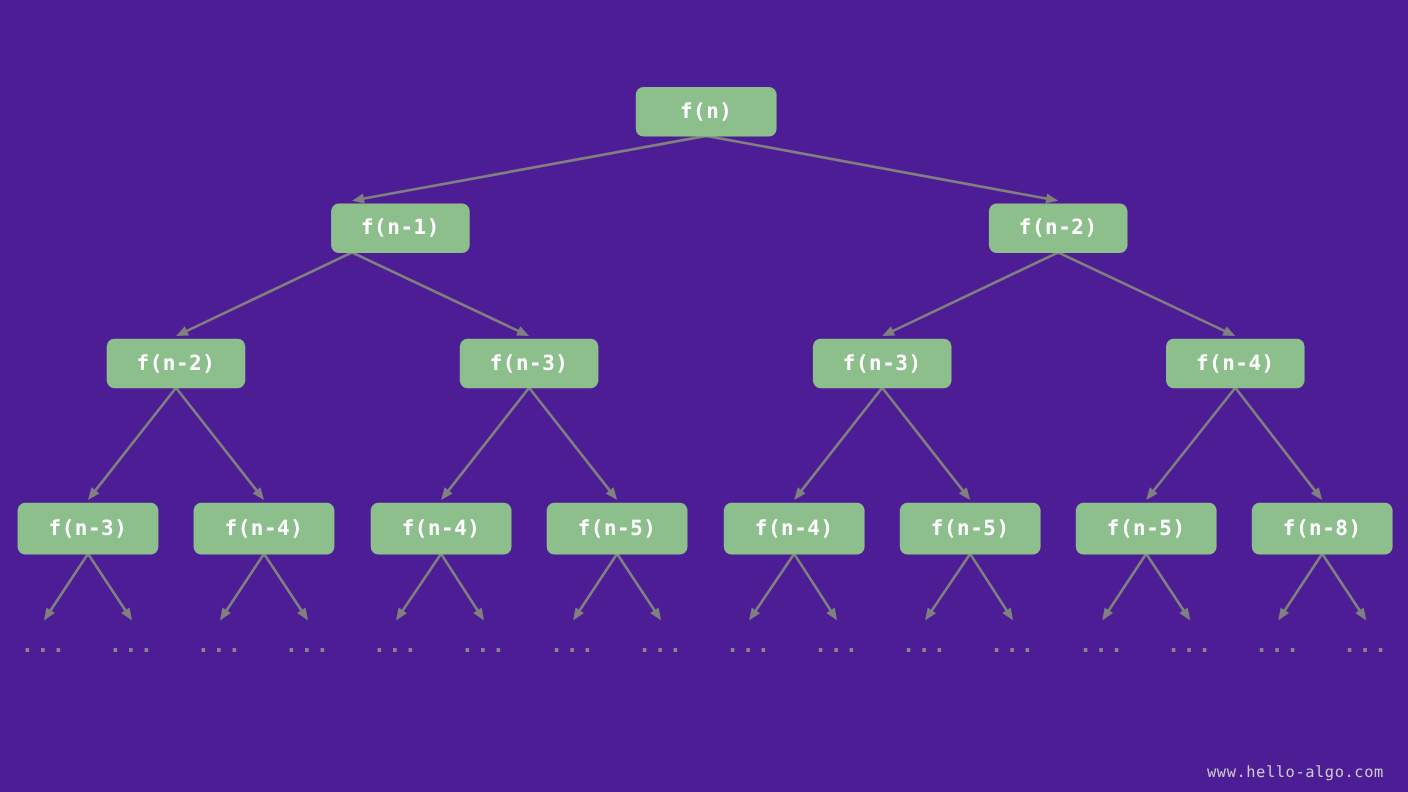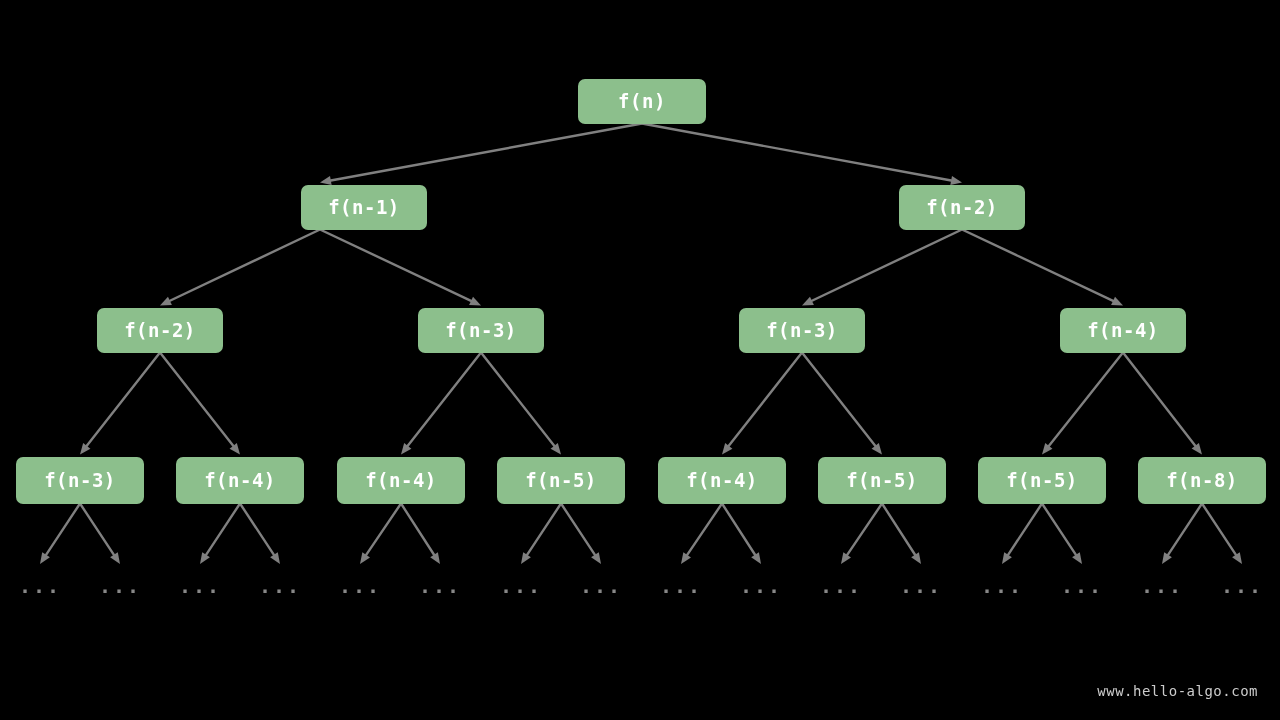--- a/index.html
+++ b/index.html
@@ -46,32 +46,32 @@
     font-size: 20px;
     font-weight: bold;
     letter-spacing: 2px;
     line-height: 1;
     transform: translate(-50%, -50%);
     user-select: none;
   }
   #watermark {
     position: absolute;
     right: 22px;
-    bottom: 21px;
+    bottom: 10px;
     color: #cccccc;
     font-family: "DejaVu Sans Mono", "Liberation Mono", monospace;
     font-size: 14px;
     letter-spacing: 0.5px;
     user-select: none;
   }
 </style>
 </head>
 <body>
 
-<div id="canvas" style="background: #000000;">
+<div id="canvas" style="background: #4c1d95;">
 
   <svg id="edges" viewBox="0 0 1280 720" width="1280" height="720">
       <g>
         <line x1="642" y1="123.5" x2="330.81987074547214" y2="180.5174770994321" stroke="#808080" stroke-width="2.4" stroke-linecap="round"></line>
         <polygon points="320,182.5 329.99081571432555,175.9928038785983 331.64892577661874,185.04215032026593" fill="#808080"></polygon>
       </g>
       <g>
         <line x1="642" y1="123.5" x2="951.1823320570104" y2="180.5054924730113" stroke="#808080" stroke-width="2.4" stroke-linecap="round"></line>
         <polygon points="962,182.5 950.348265272997,185.02924452189785 952.0163988410238,175.98174042412472" fill="#808080"></polygon>
       </g>

